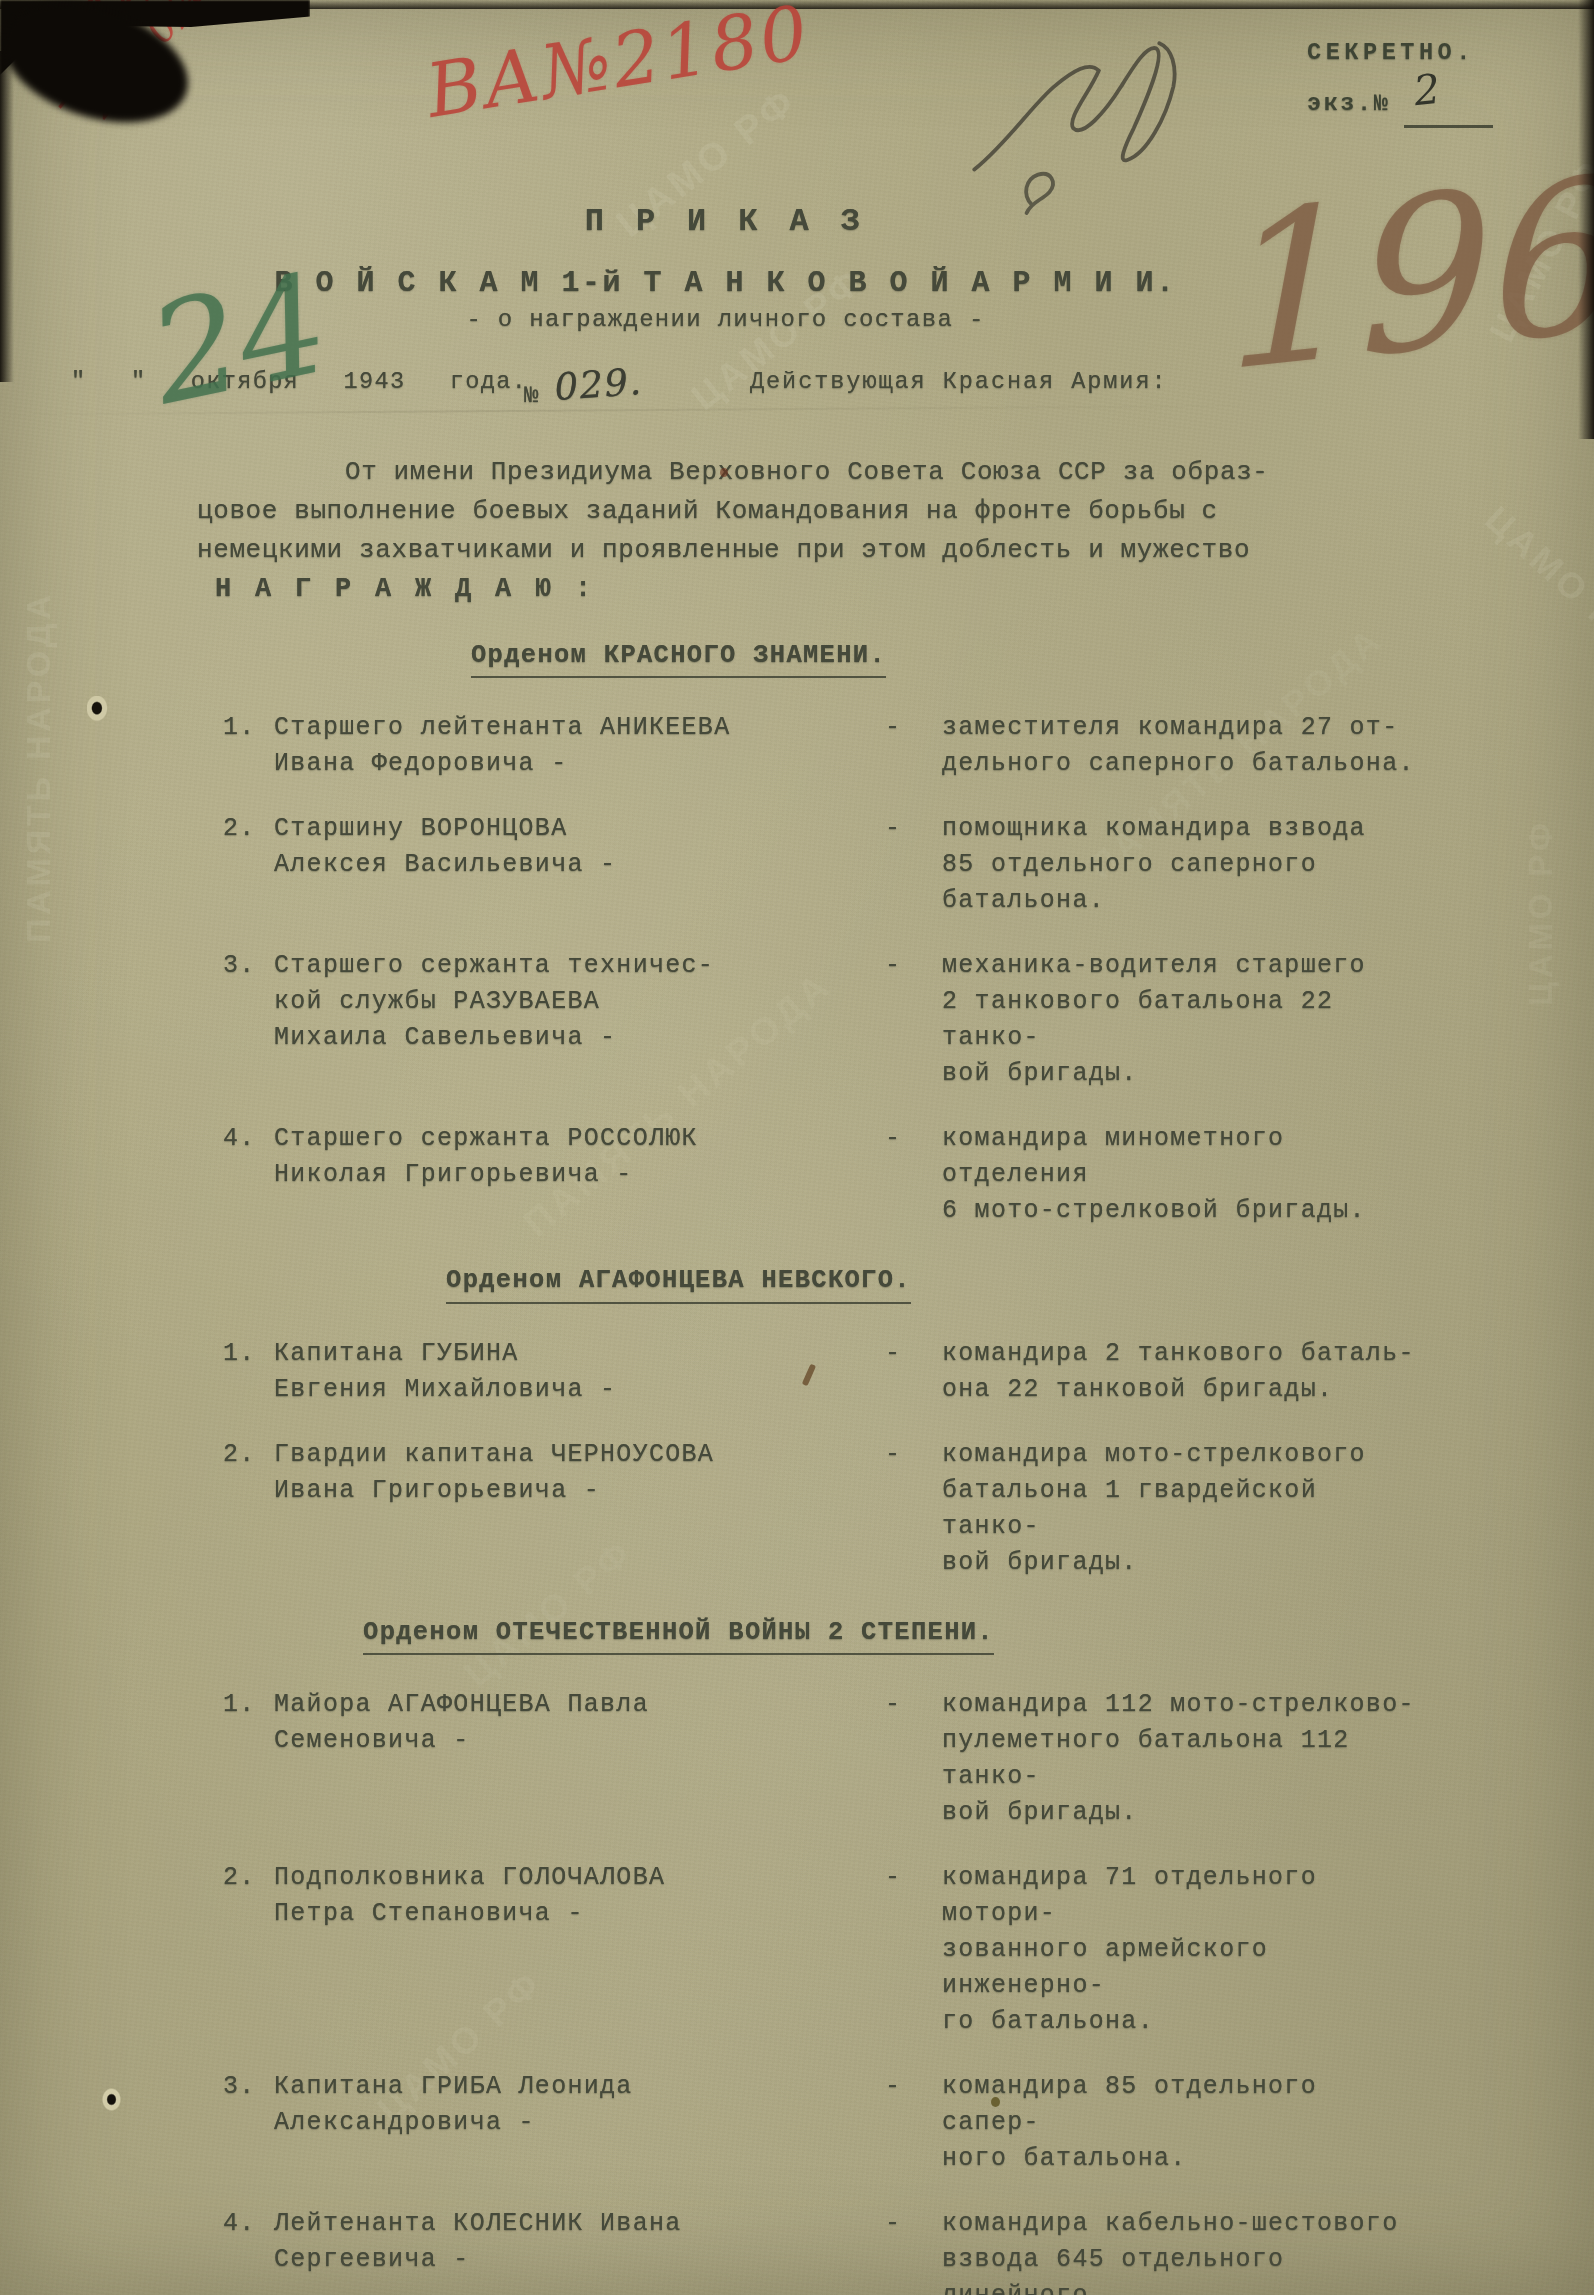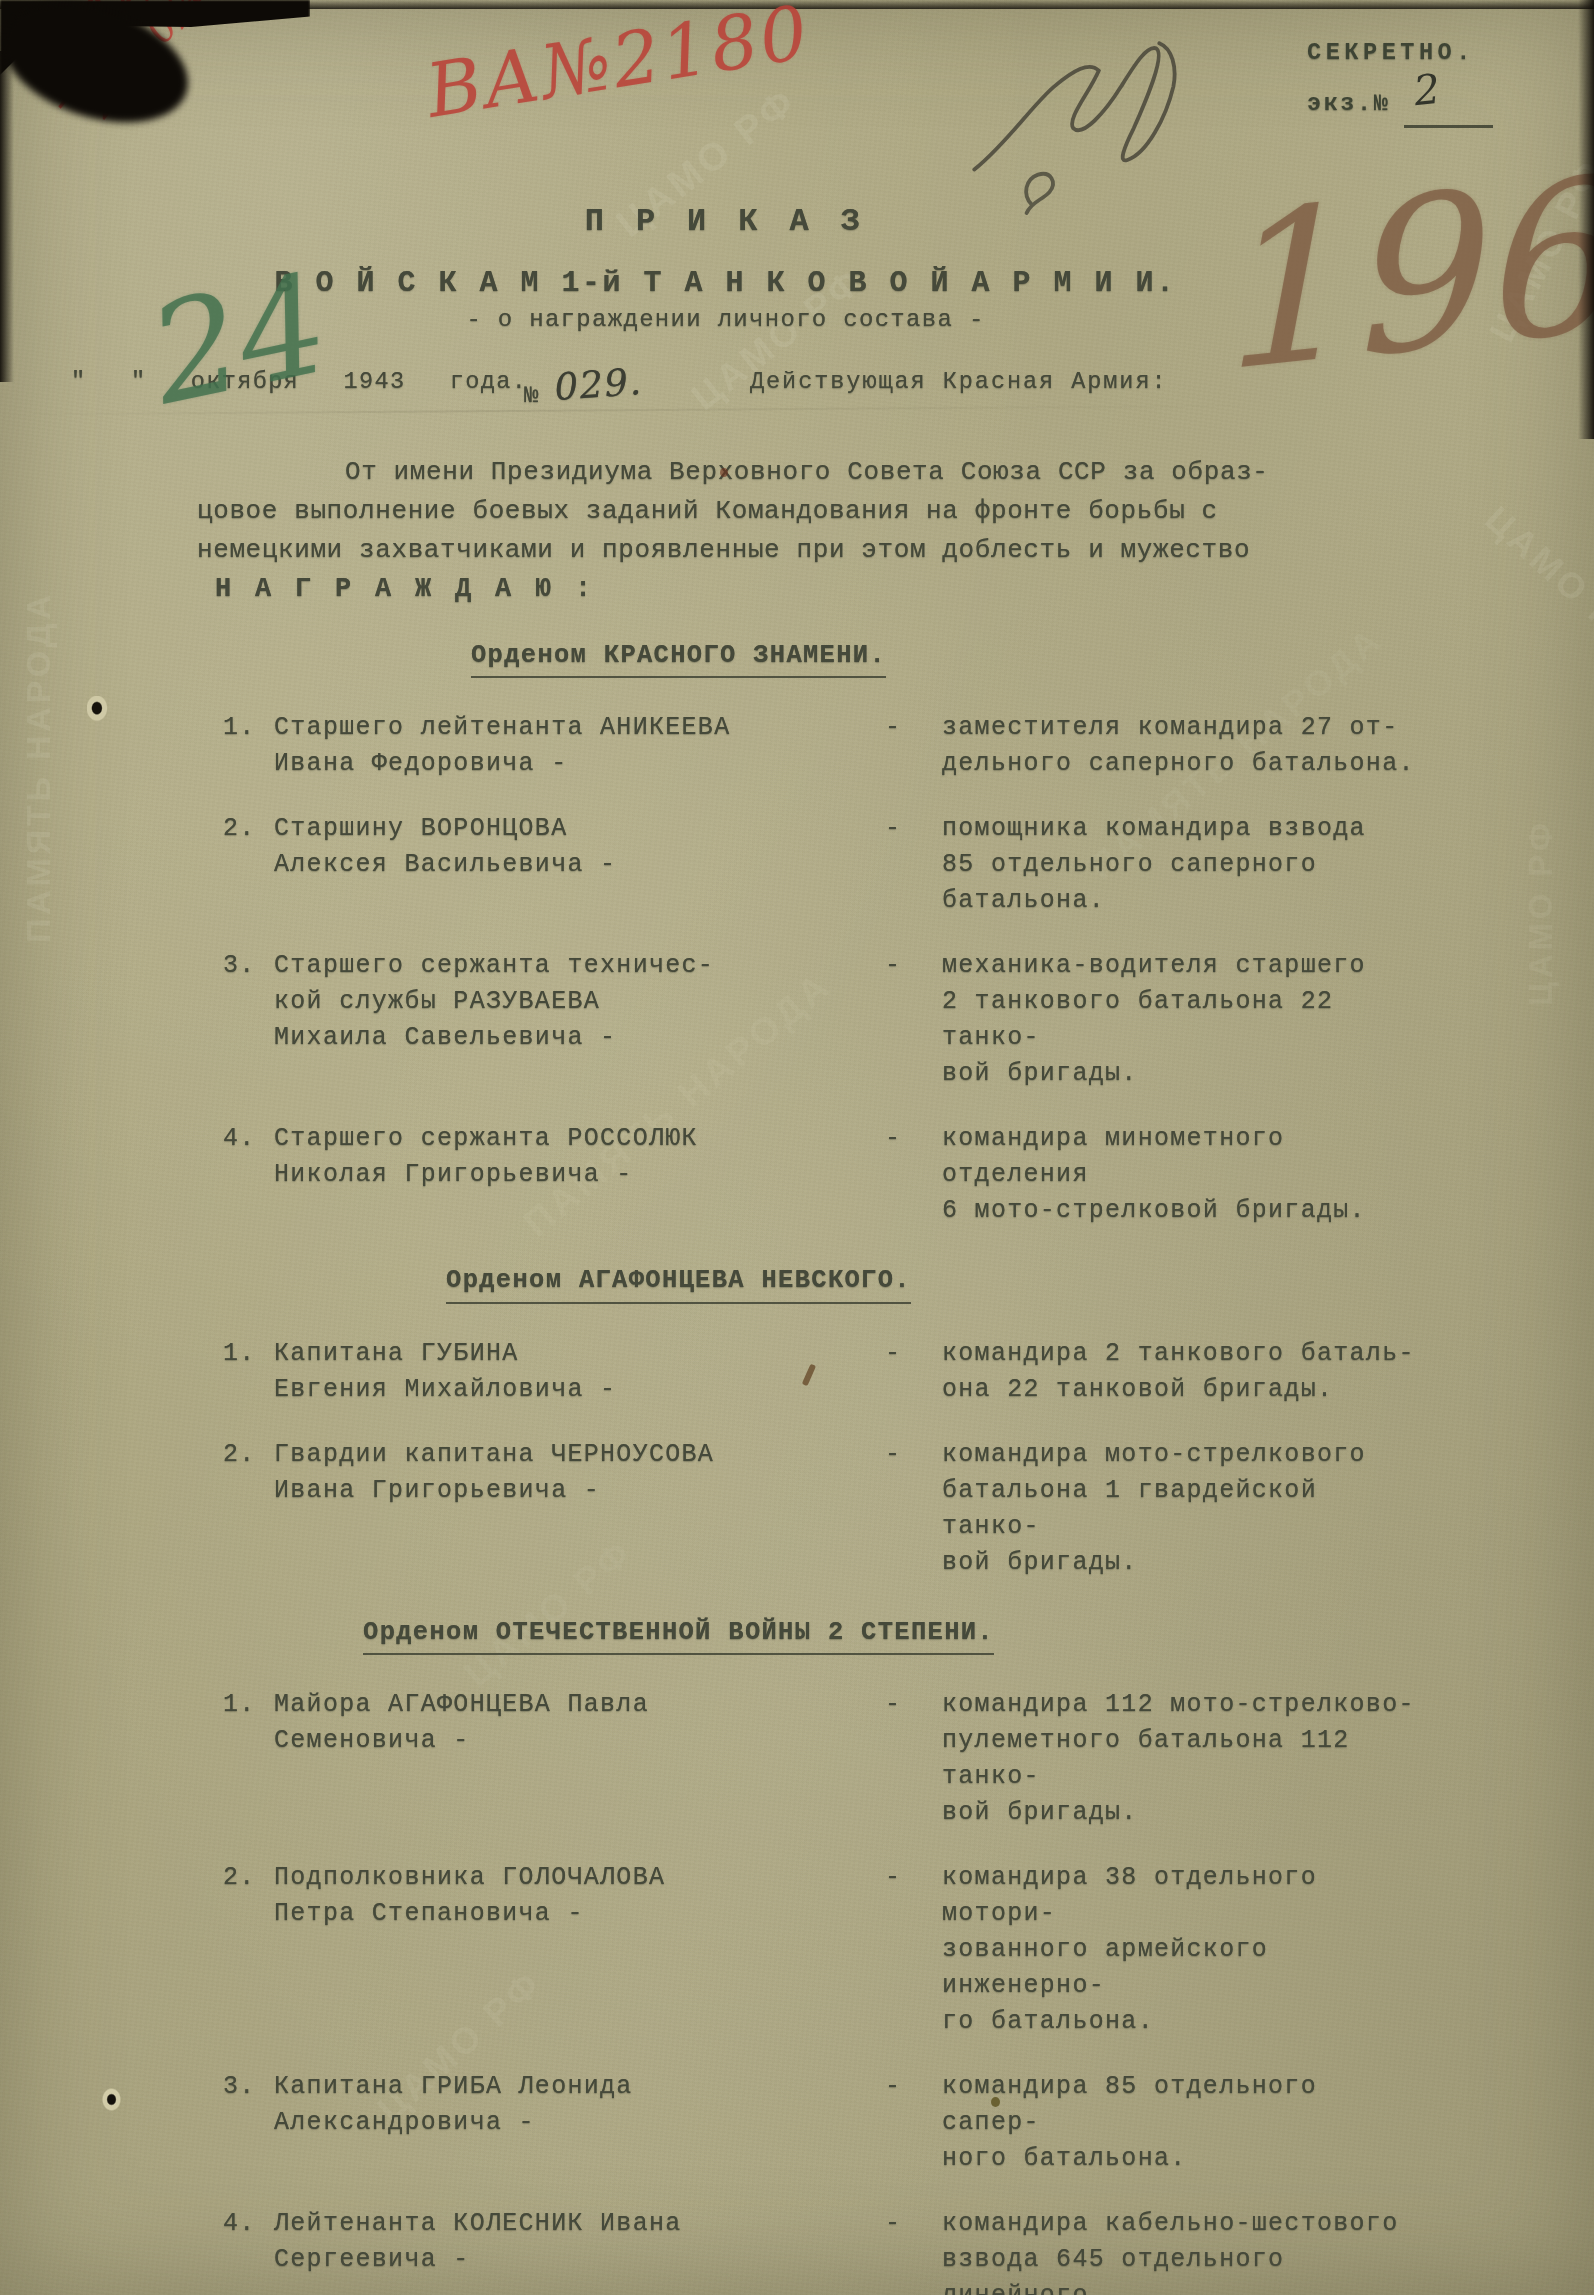--- a/index.html
+++ b/index.html
@@ -210,21 +210,21 @@
     <span class="item-pos">командира 112 мото-стрелково-
 пулеметного батальона 112 танко-
 вой бригады.</span>
   </div>
 
   <div class="item typed">
     <span class="item-num">2.</span>
     <span class="item-name">Подполковника ГОЛОЧАЛОВА
 Петра Степановича -</span>
     <span class="item-dash">-</span>
-    <span class="item-pos">командира 38 отдельного мотори-
+    <span class="item-pos">командира 71 отдельного мотори-
 зованного армейского инженерно-
 го батальона.</span>
   </div>
 
   <div class="item typed">
     <span class="item-num">3.</span>
     <span class="item-name">Капитана ГРИБА Леонида
 Александровича -</span>
     <span class="item-dash">-</span>
     <span class="item-pos">командира 85 отдельного сапер-

